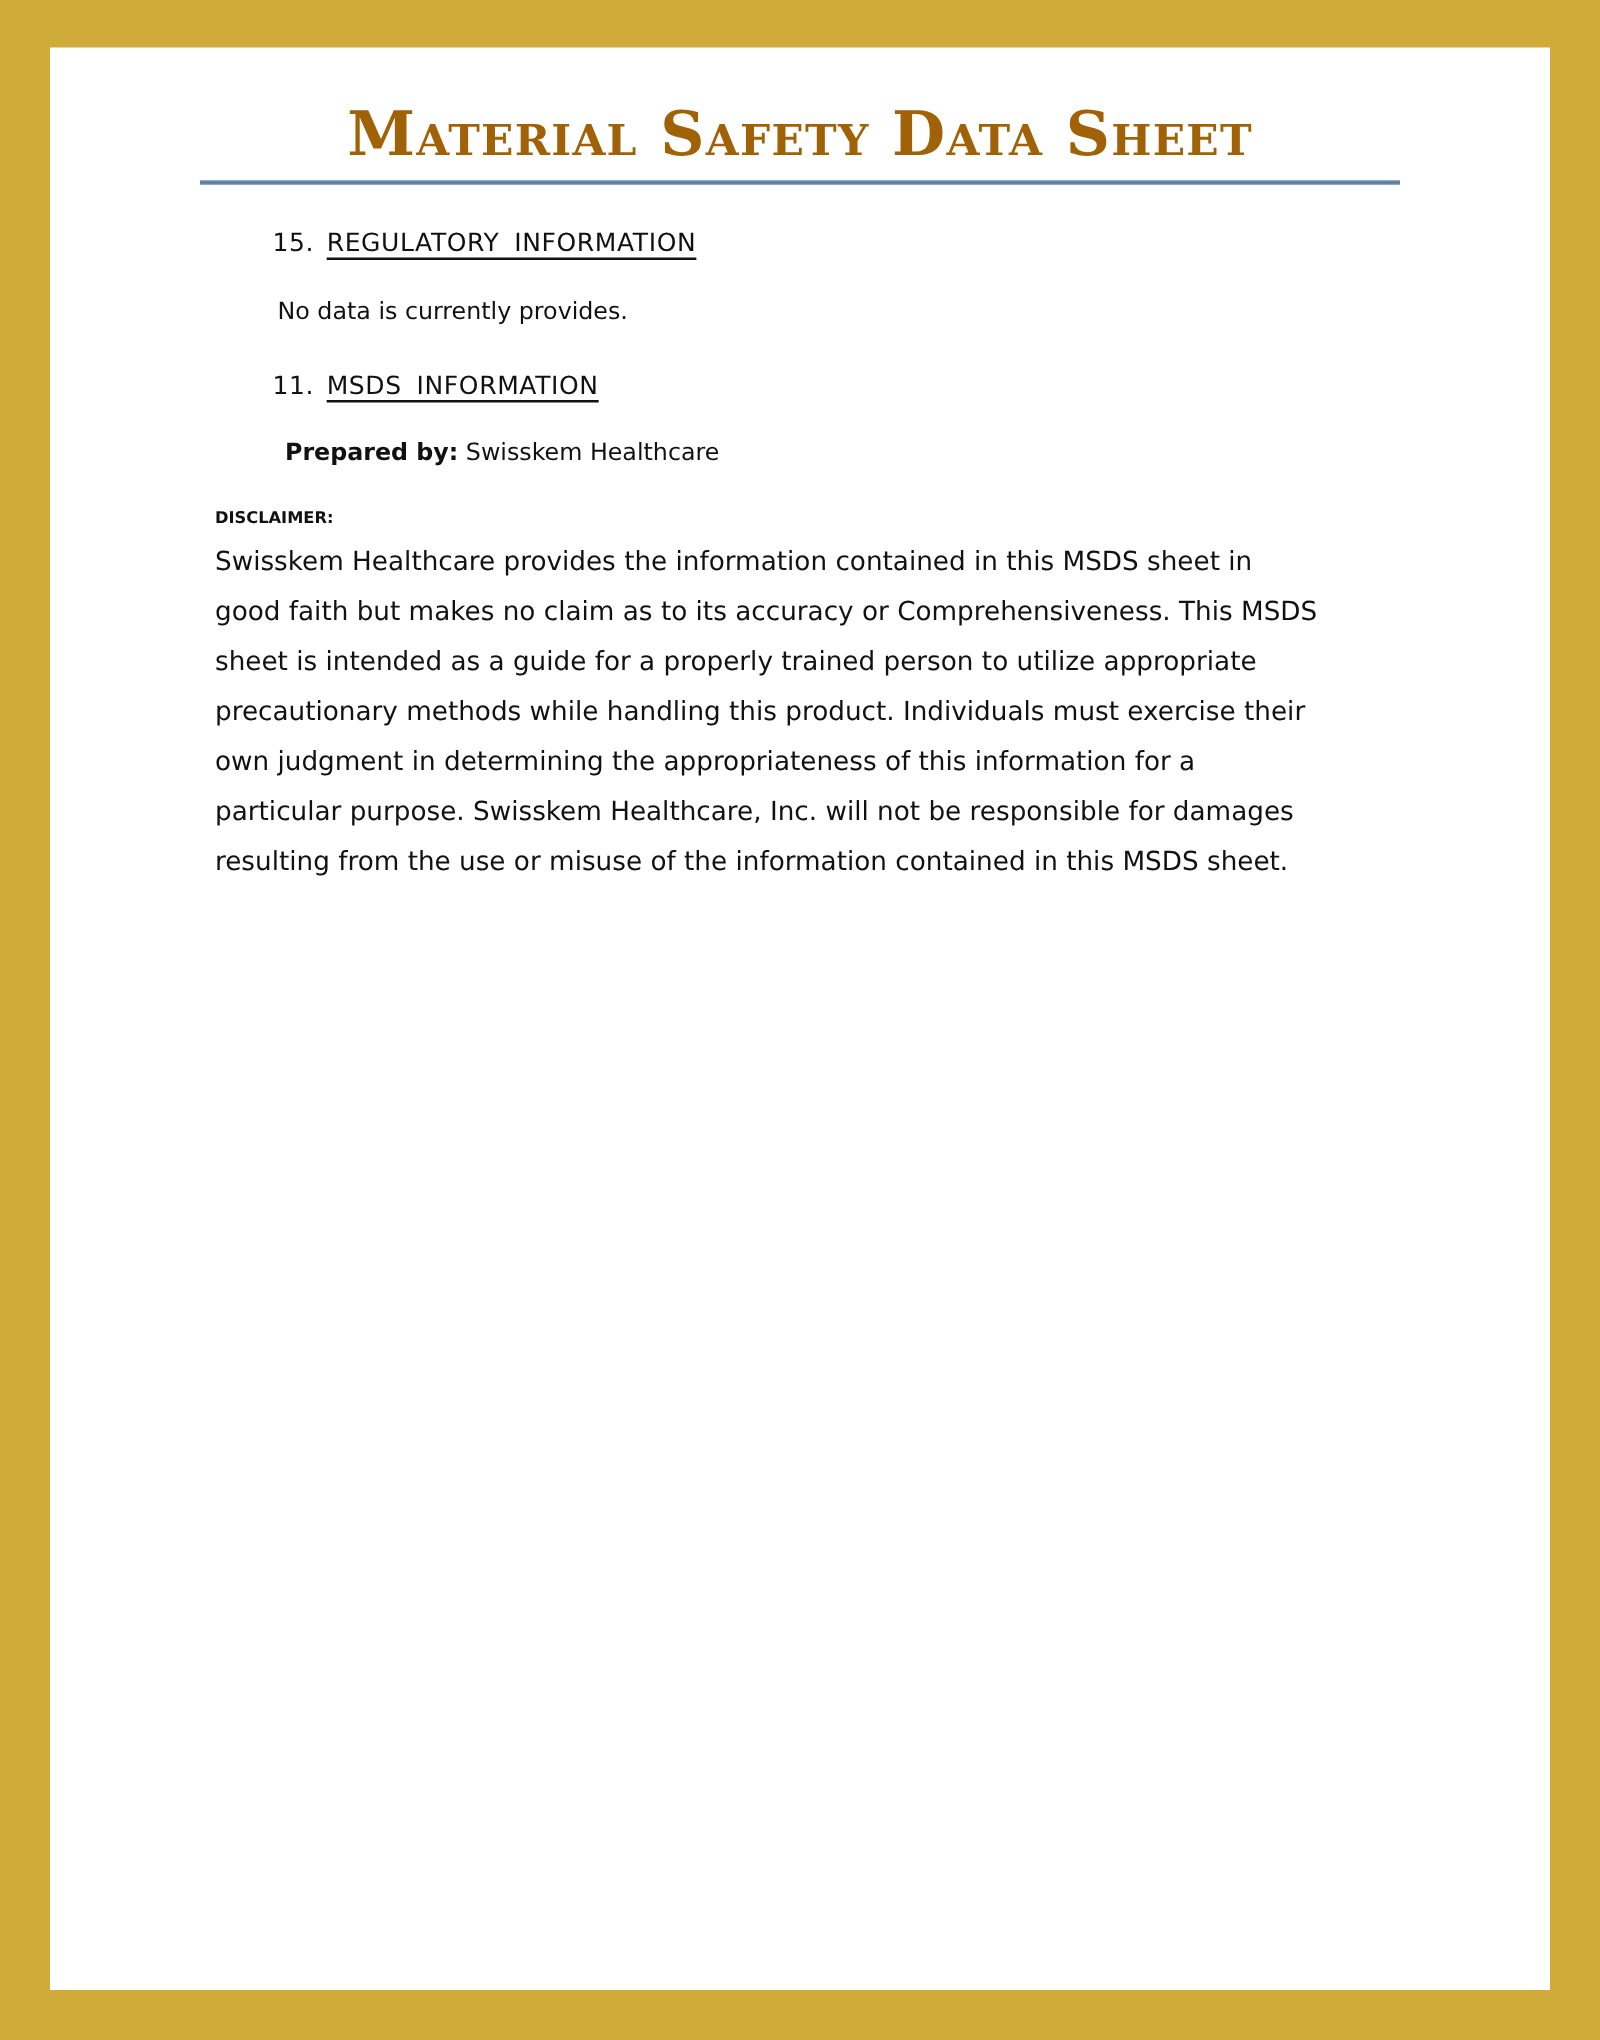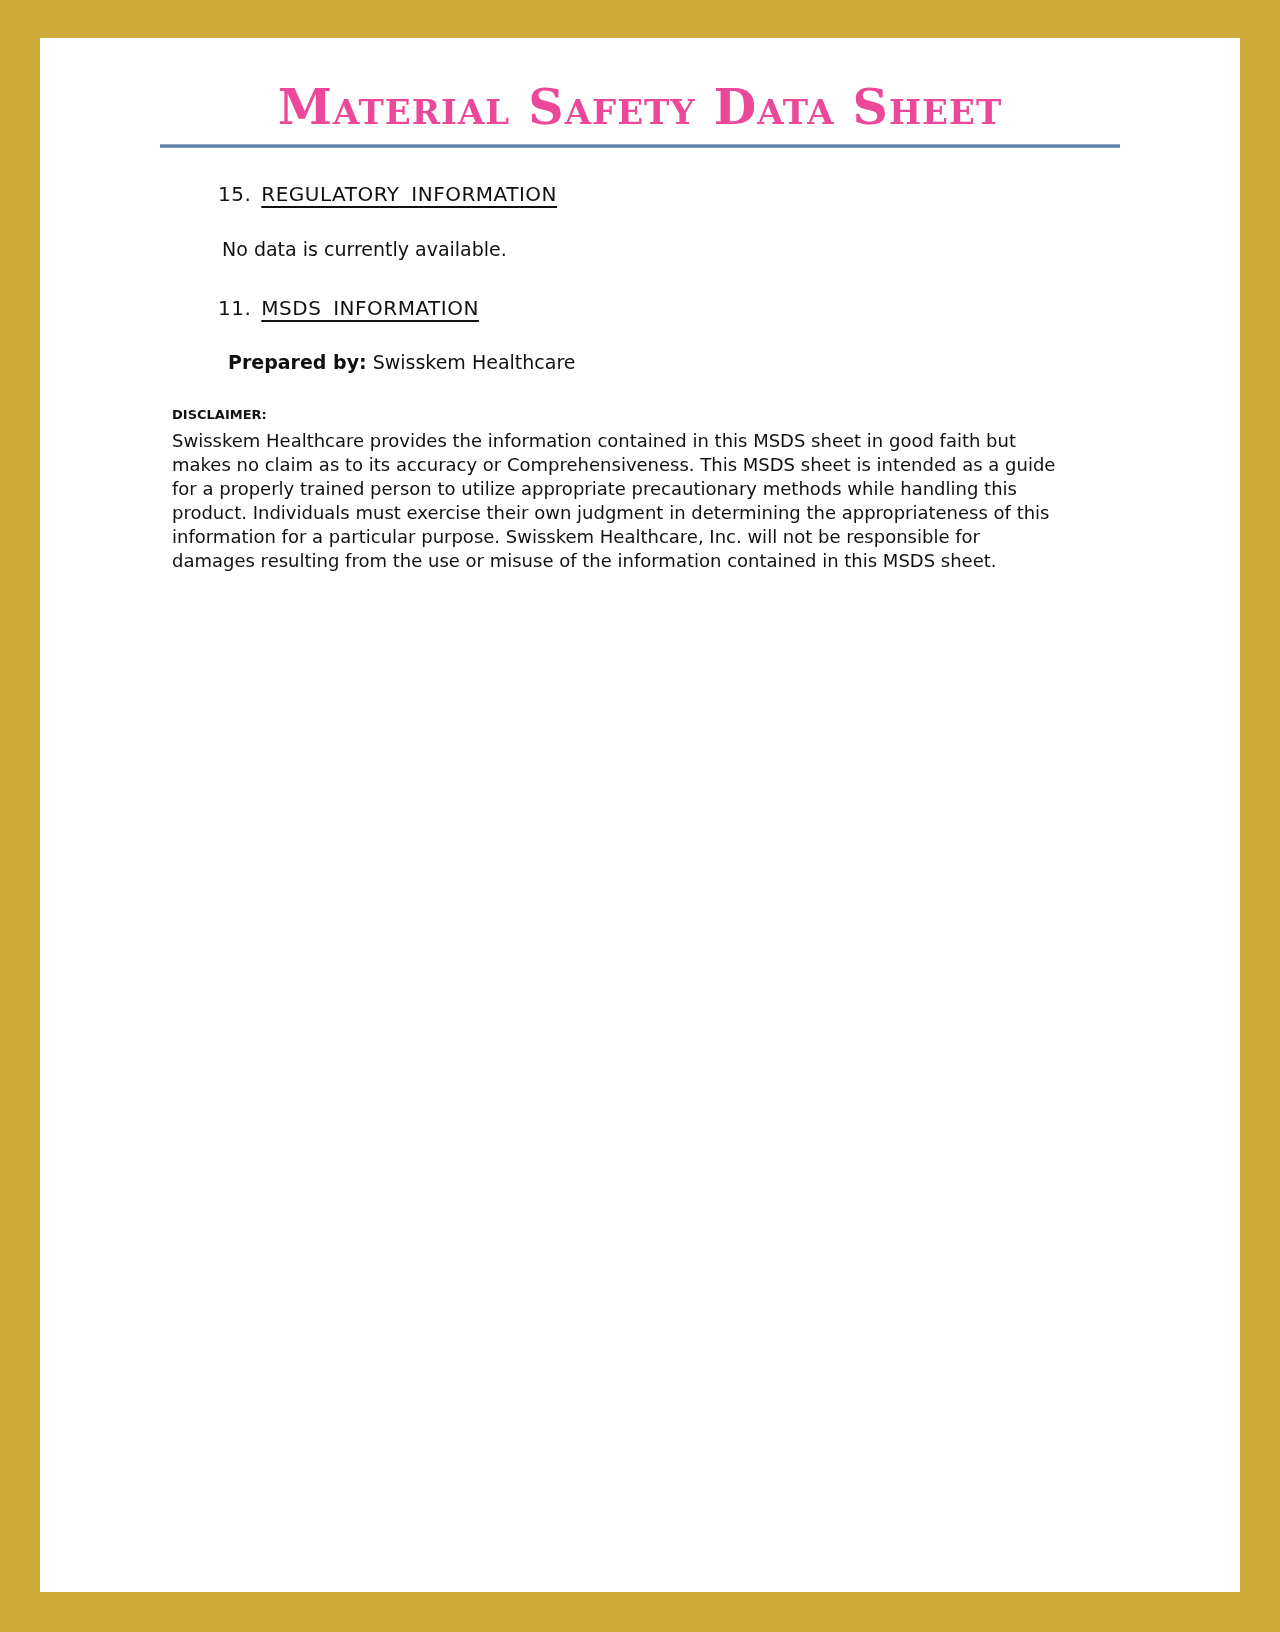--- a/index.html
+++ b/index.html
@@ -29,21 +29,21 @@
     text-align: center;
   }
   .doc-title {
     margin: 0;
     font-family: "DejaVu Serif", "Liberation Serif", serif;
     font-weight: bold;
     font-variant: small-caps;
     font-size: 49px;
     line-height: 1.05;
     letter-spacing: 1px;
-    color: #ec4899;
+    color: #a16207;
   }
   .title-rule {
     margin-top: 11px;
     height: 4px;
     background: linear-gradient(180deg, #9fb6d9 0%, #54779f 45%, #54779f 60%, #9fb6d9 100%);
   }
   .sec-heading-row {
     margin: 33px 0 0 178px;
     font-size: 20px;
     font-weight: normal;
@@ -78,39 +78,39 @@
     width: 884px;
   }
   .disclaimer-label {
     margin: 0;
     font-size: 13px;
     font-weight: bold;
     line-height: 28px;
   }
   .disclaimer-text {
     margin: 0;
-    font-size: 18px;
-    line-height: 24px;
+    font-size: 21px;
+    line-height: 40px;
   }
 </style>
 </head>
 <body>
 
 <div class="page">
 
   <header class="doc-header">
     <h1 class="doc-title">Material Safety Data Sheet</h1>
     <div class="title-rule"></div>
   </header>
 
   <section>
     <h2 class="sec-heading-row">
       <span class="sec-num">15.</span><span class="sec-title">REGULATORY INFORMATION</span>
     </h2>
-    <p class="body-line">No data is currently available.</p>
+    <p class="body-line">No data is currently provides.</p>
   </section>
 
   <section>
     <h2 class="sec-heading-row">
       <span class="sec-num">11.</span><span class="sec-title">MSDS INFORMATION</span>
     </h2>
     <p class="prepared-line">
       <span class="prepared-label">Prepared by:</span><span>Swisskem Healthcare</span>
     </p>
   </section>

